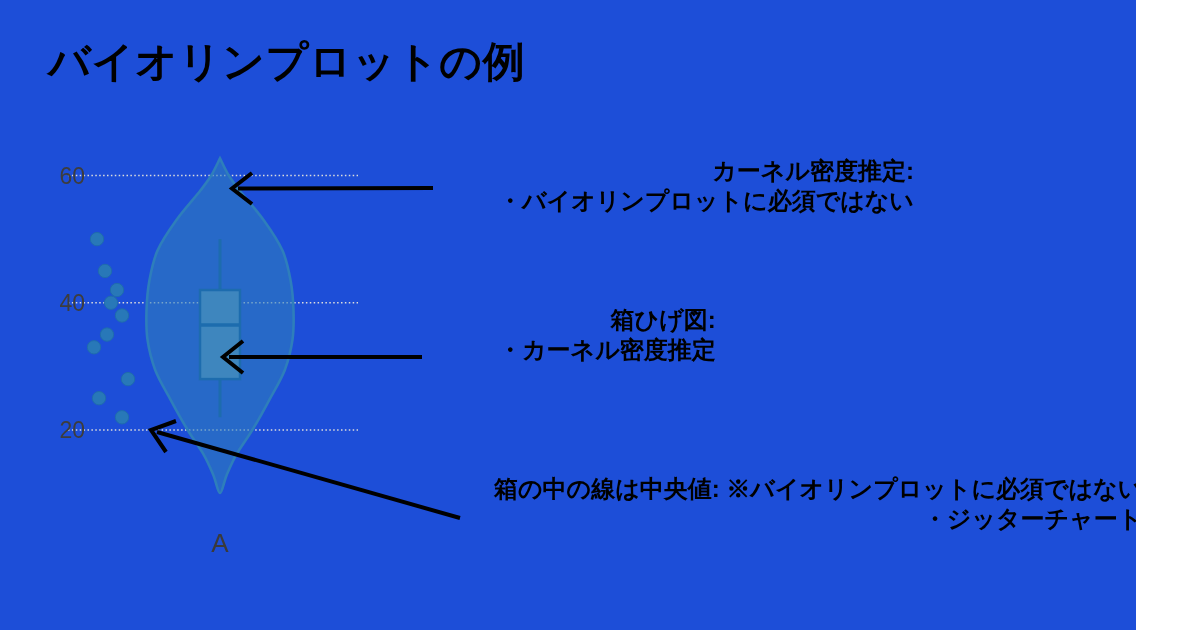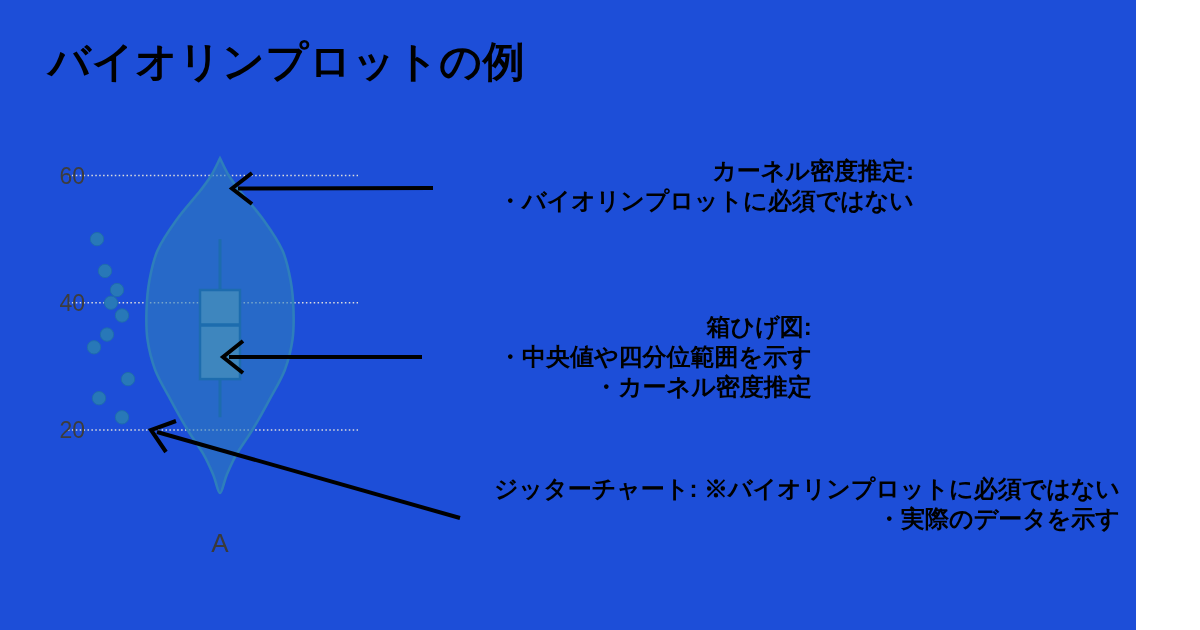--- a/index.html
+++ b/index.html
@@ -12,21 +12,21 @@
     font-size:42px; font-weight:800; color:#000; letter-spacing:0.5px;
     white-space:nowrap;
   }
   .chart-svg{ position:absolute; left:30px; top:140px; }
   .arrow-layer{ position:absolute; left:0; top:0; pointer-events:none; }
   .note{
     position:absolute; left:470px; color:#000;
     font-size:24px; font-weight:700; line-height:30px; white-space:nowrap;margin-left:24px;
   }
   .note-kde{ top:156px; }
-  .note-box{ top:312px; }
+  .note-box{ top:305px; }
   .note-jitter{ top:474px; }
   .note .bullet{ padding-left:4px; }
 </style>
 </head>
 <body>
 
 <div class="page">
 
   <div class="page-title">バイオリンプロットの例</div>
 
@@ -70,22 +70,21 @@
     </g>
   </svg>
 
   <div class="note note-kde">
     <div>カーネル密度推定:</div>
     <div class="bullet">・バイオリンプロットに必須ではない</div>
   </div>
 
   <div class="note note-box">
     <div>箱ひげ図:</div>
-    <div class="bullet">・中央値や四分位範囲を示す</div>
     <div class="bullet">・カーネル密度推定</div>
   </div>
 
   <div class="note note-jitter">
-    <div>ジッターチャート: ※バイオリンプロットに必須ではない</div>
-    <div class="bullet">・実際のデータを示す</div>
+    <div>箱の中の線は中央値: ※バイオリンプロットに必須ではない</div>
+    <div class="bullet">・ジッターチャート</div>
   </div>
 
 </div>
 
 </body></html>

